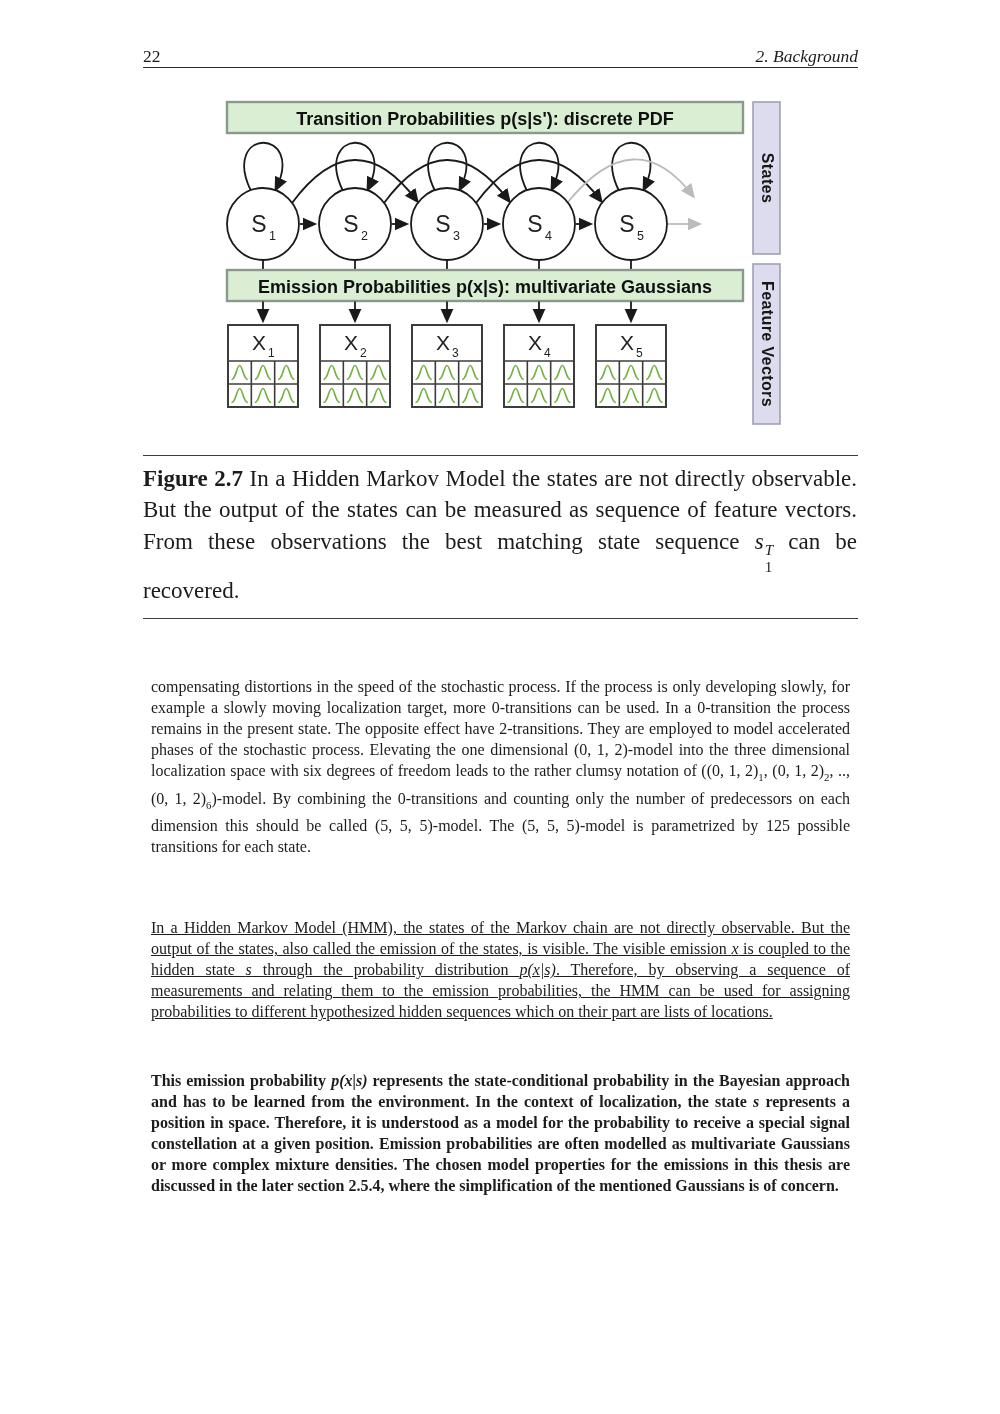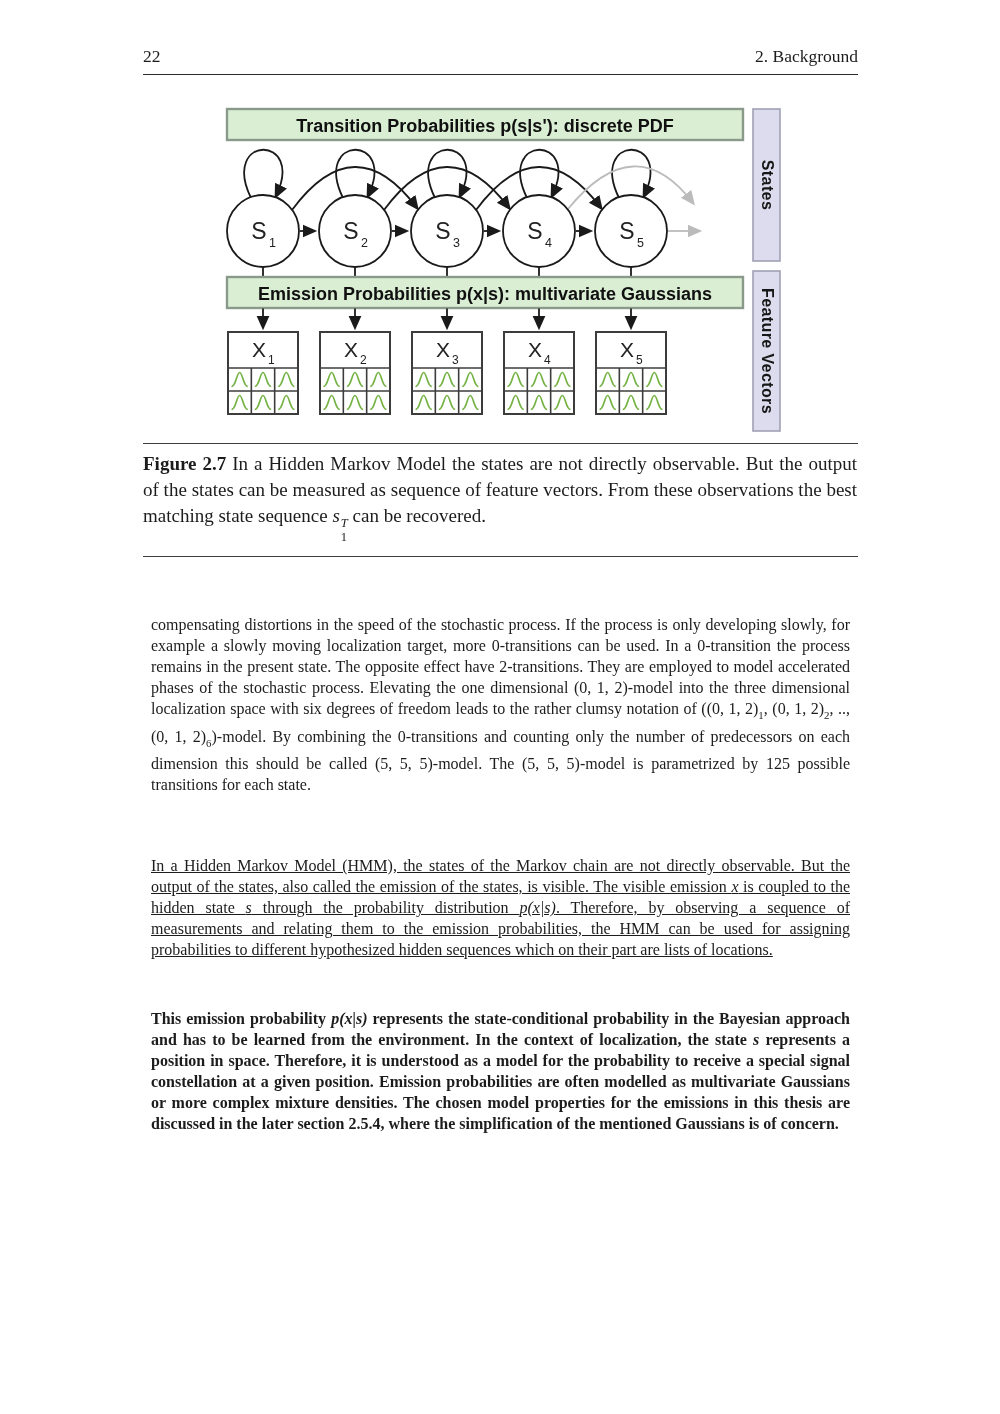--- a/index.html
+++ b/index.html
@@ -2,22 +2,22 @@
 <html style="--banner_bg: #daeed4; --banner_border: #8a9a8a; --sidebar_bg: #dcdcee; --sidebar_border: #a0a0b4; --gaussian: #74b243; --ink: #1a1a1a; --faded: #bbbbbb;"><head>
 <meta charset="utf-8">
 <style>
   html,body { margin:0; padding:0; background:#ffffff; }
   body { width:1000px; height:1414px; overflow:hidden; color:#1c1c1c;
          font-family:"Liberation Serif", serif; }
   .page { box-sizing:border-box; width:1000px; height:1414px; padding:46px 142px 0 143px; }
 
   
   .header { display:flex; justify-content:space-between; align-items:baseline;
-            font-size:17.5px; padding-bottom:7px; border-bottom:1.6px solid #2b2b2b; }
-  .header .chap { }
+            font-size:17.5px; border-bottom:1.6px solid #2b2b2b; }
+  .header .chap { font-style:italic; }
 
   
   .fig { margin:32px 0 0 82px; width:558px; }
   .banner-rect { fill:var(--banner_bg,#daeed4); stroke:var(--banner_border,#8a9a8a); stroke-width:2.4; }
   .side-rect   { fill:var(--sidebar_bg,#dcdcee); stroke:var(--sidebar_border,#a0a0b4); stroke-width:1.6; }
   .node  { fill:#ffffff; stroke:var(--ink,#1a1a1a); stroke-width:1.8; }
   .ln    { stroke:var(--ink,#1a1a1a); stroke-width:1.8; fill:none; }
   .lng   { stroke:var(--faded,#b9b9b9); stroke-width:1.8; fill:none; }
   .mkb   { fill:var(--ink,#1a1a1a); }
   .mkg   { fill:var(--faded,#b9b9b9); }
@@ -25,22 +25,22 @@
   .grid-ln  { stroke:#3c3c3c; stroke-width:1.6; }
   .gauss    { stroke:var(--gaussian,#74b243); stroke-width:1.7; fill:none; }
   .banner-text { font:bold 18px "Liberation Sans", sans-serif; fill:#101010; }
   .side-text   { font:600 16px "Liberation Sans", sans-serif; fill:#161616; letter-spacing:0.4px; }
   .s-label { font:23px "Liberation Sans", sans-serif; fill:#222222; }
   .s-sub   { font:12.5px "Liberation Sans", sans-serif; fill:#222222; }
   .x-label { font:21px "Liberation Sans", sans-serif; fill:#222222; }
   .x-sub   { font:12px "Liberation Sans", sans-serif; fill:#222222; }
 
   
-  .caption { margin-top:0; border-top:1.6px solid #3d3d3d; border-bottom:1.2px solid #3d3d3d;
-             padding:7px 1px 12px 0; font-size:19px; line-height:1.36; text-align:justify; }
+  .caption { margin-top:19px; border-top:1.6px solid #3d3d3d; border-bottom:1.2px solid #3d3d3d;
+             padding:7px 1px 12px 0; font-size:23px; line-height:1.36; text-align:justify; }
 
   
   .para { font-size:16px; line-height:21px; text-align:justify; margin:8px; }
   .p1 { margin-top:57px; }
   .p2 { margin-top:60px;text-decoration:underline; }
   .p3 { margin-top:48px;font-weight:bold; }
 
   .b { font-weight:bold; }
   .i { font-style:italic; }
   .sub { font-size:68%; vertical-align:-22%; }

